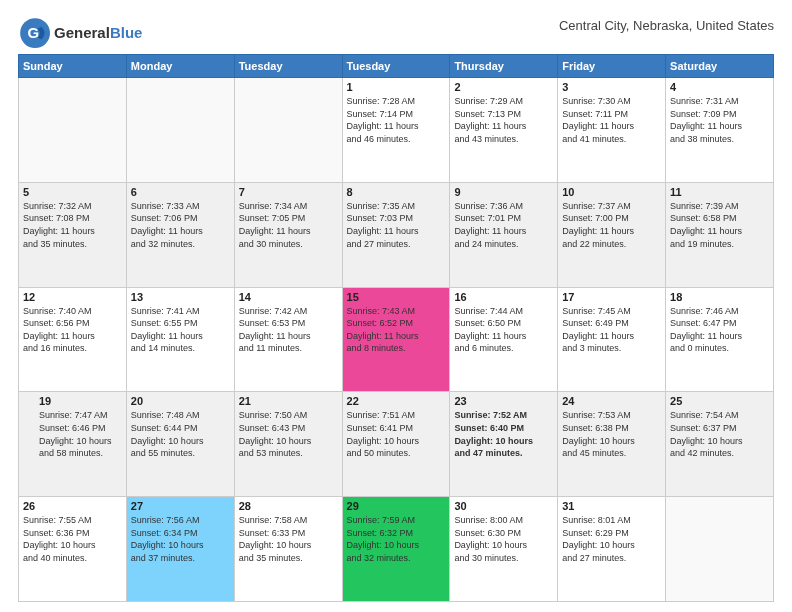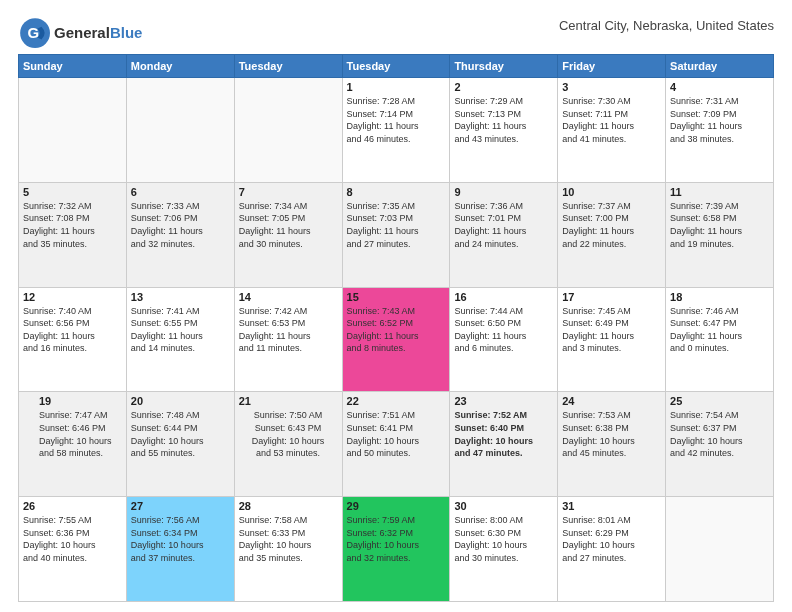--- a/index.html
+++ b/index.html
@@ -269,21 +269,21 @@
           </td>
           <td style="background: rgb(240, 240, 240);">
             <div class="day-num">20</div>
             <div class="day-info" style="white-space: pre-line;">Sunrise: 7:48 AM
 Sunset: 6:44 PM
 Daylight: 10 hours
 and 55 minutes.</div>
           </td>
           <td style="background: rgb(240, 240, 240);">
             <div class="day-num">21</div>
-            <div class="day-info" style="white-space: pre-line; text-align: center;">Sunrise: 7:50 AM
+            <div class="day-info" style="white-space: pre-line;">Sunrise: 7:50 AM
 Sunset: 6:43 PM
 Daylight: 10 hours
 and 53 minutes.</div>
           </td>
           <td style="background: rgb(240, 240, 240);">
             <div class="day-num">22</div>
             <div class="day-info" style="white-space: pre-line;">Sunrise: 7:51 AM
 Sunset: 6:41 PM
 Daylight: 10 hours
 and 50 minutes.</div>

